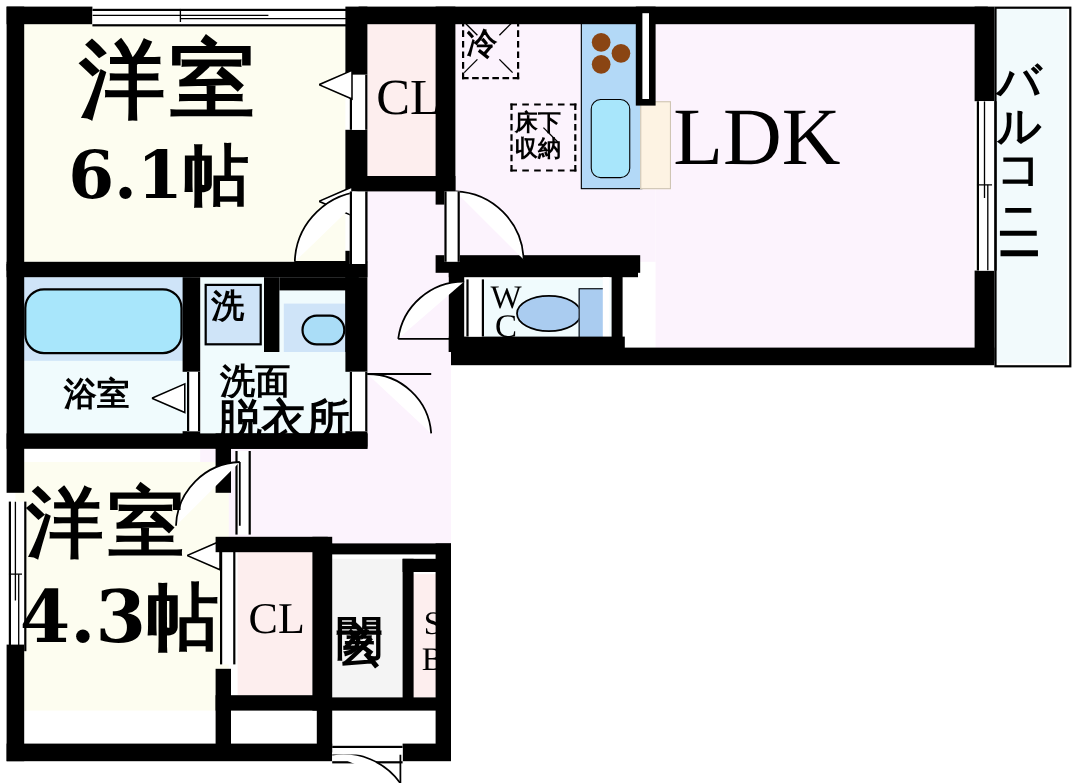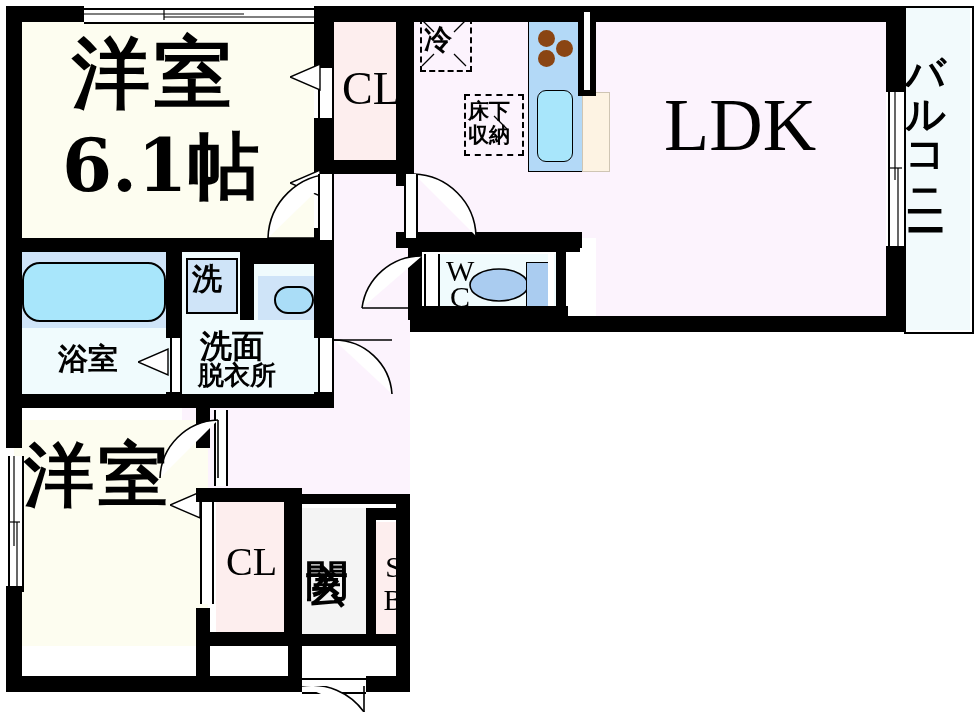--- a/index.html
+++ b/index.html
@@ -237,37 +237,38 @@
     <path d="M62,2 A60,60 0 0 0 4,60" fill="#ffffff" stroke="#000" stroke-width="1.6"></path>
     <line x1="62" y1="2" x2="62" y2="60" stroke="#000" stroke-width="1.6"></line>
   </svg>
 
   <svg class="swing" style="left:300px;top:686px;width:66px;height:26px;">
     <path d="M2,0 A64,64 0 0 1 64,26" fill="#ffffff" stroke="#000" stroke-width="1.6"></path>
     <line x1="64" y1="0" x2="64" y2="26" stroke="#000" stroke-width="1.6"></line>
   </svg>
 
   <div class="lbl jp" style="left:72px;top:34px;font-size:78px;letter-spacing:4px;">洋室</div>
-  <div class="lbl lat" style="left:62px;top:130px;font-size:72px;font-family:'DejaVu Serif',serif;font-weight:700;">6.1帖</div>
+  <div class="lbl lat" style="left:62px;top:130px;font-size:60px;font-family:'DejaVu Serif',serif;font-weight:700;">6.1帖</div>
 
   <div class="lbl lat" style="left:342px;top:66px;font-size:46px;">CL</div>
 
-  <div class="lbl lat" style="left:664px;top:88px;font-size:74px;">LDK</div>
+  <div class="lbl lat" style="left:612px;top:88px;font-size:74px;">LDK</div>
 
   <div class="lbl jp vert" style="left:906px;top:28px;font-size:40px;">バルコニー</div>
 
   <div class="lbl jp" style="left:58px;top:344px;font-size:30px;">浴室</div>
 
   <div class="lbl jp" style="left:200px;top:330px;font-size:32px;">洗面</div>
-  <div class="lbl jp" style="left:198px;top:362px;font-size:26px;">脱衣所</div>
+  <div class="lbl jp" style="left:198px;top:362px;font-size:40px;text-decoration:underline;">脱衣所</div>
 
   <div class="lbl lat" style="left:446px;top:256px;font-size:30px;">W</div>
   <div class="lbl lat" style="left:450px;top:282px;font-size:30px;">C</div>
 
   <div class="lbl jp" style="left:24px;top:440px;font-size:70px;letter-spacing:4px;">洋室</div>
+  <div class="lbl lat" style="left:18px;top:528px;font-size:66px;font-family:'DejaVu Serif',serif;font-weight:700;">4.3帖</div>
 
   <div class="lbl lat" style="left:226px;top:542px;font-size:40px;">CL</div>
 
   <div class="lbl jp vert" style="left:306px;top:528px;font-size:42px;">玄関</div>
 
   <div class="lbl lat vert" style="left:378px;top:550px;font-size:30px;">SB</div>
 
 </div>
 
 </body></html>

